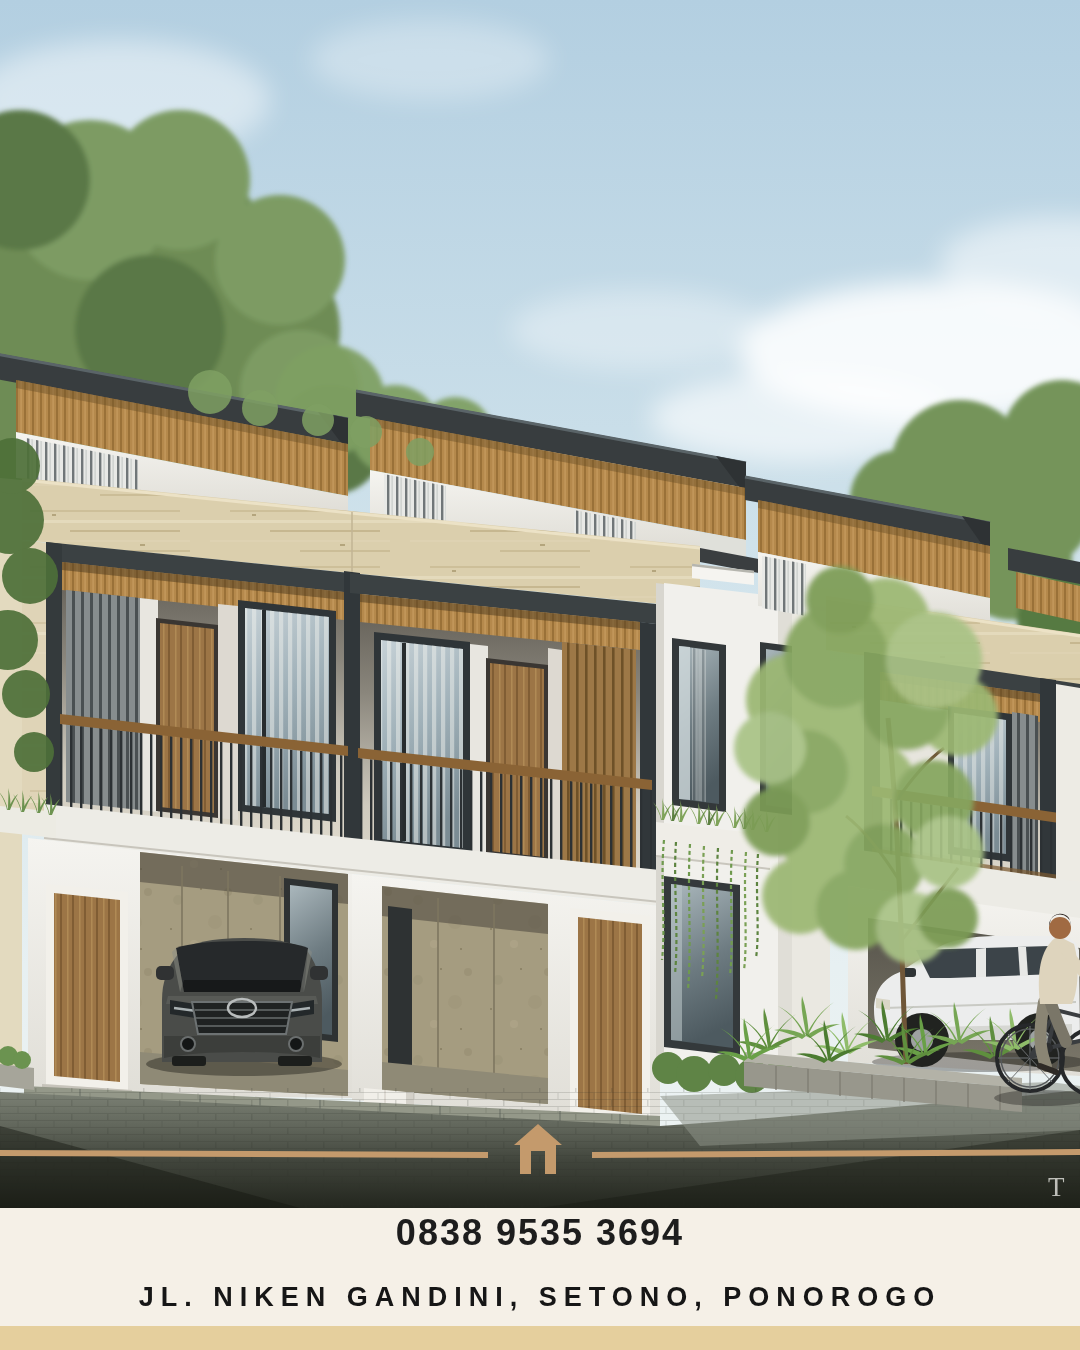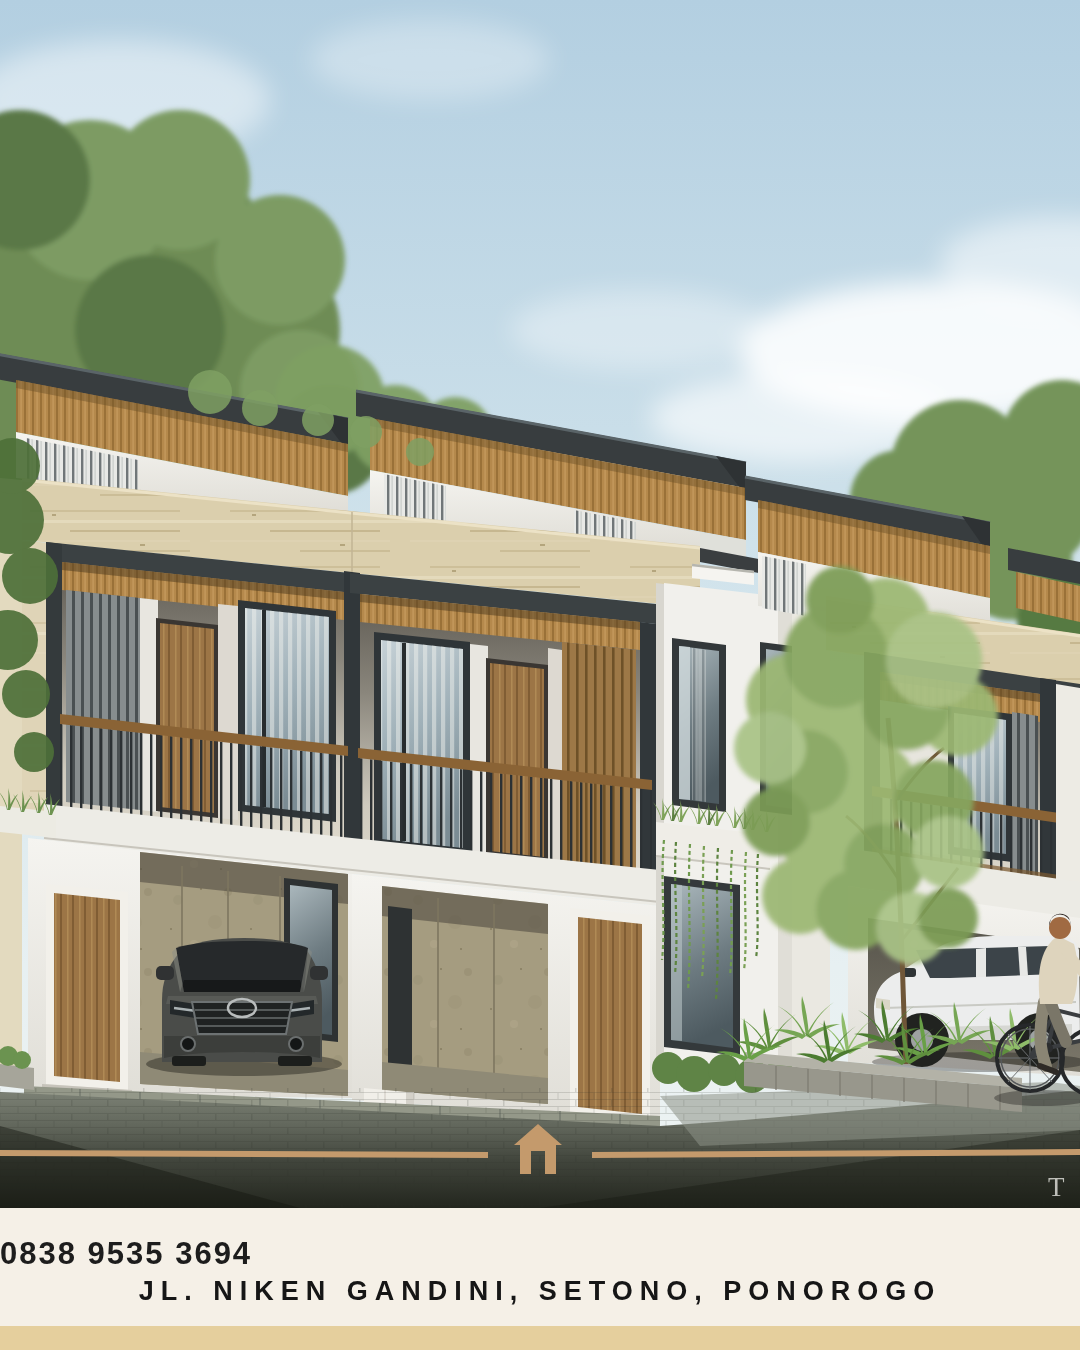--- a/index.html
+++ b/index.html
@@ -1,22 +1,22 @@
 <!DOCTYPE html>
 <html><head>
 <meta charset="utf-8">
 <style>
   html,body{margin:0;padding:0;background:#ffffff;}
   .poster{position:relative;width:1080px;height:1350px;overflow:hidden;background:#fff;
           font-family:"Liberation Sans", sans-serif;}
   .scene{display:block;width:1080px;height:1208px;}
   .footer{position:relative;width:1080px;height:142px;background:#f5f0e7;}
-  .phone{padding-top:28px;font-size:31px;font-weight:700;
+  .phone{padding-top:4px;text-align:center;font-size:36px;font-weight:700;
          letter-spacing:2px;color:#1d1d1d;}
-  .address{margin-top:4px;text-align:center;font-size:27px;font-weight:700;
+  .address{margin-top:28px;text-align:center;font-size:27px;font-weight:700;
            letter-spacing:7px;color:#161616;}
   .accent-band{position:absolute;left:0;bottom:0;width:100%;height:24px;background:#e5cf9d;}
 </style>
 </head>
 <body>
 
 <div class="poster">
 <svg class="scene" viewBox="0 0 1080 1208" xmlns="http://www.w3.org/2000/svg">
 <defs>
   <linearGradient id="skyG" x1="0" y1="0" x2="0" y2="1">

